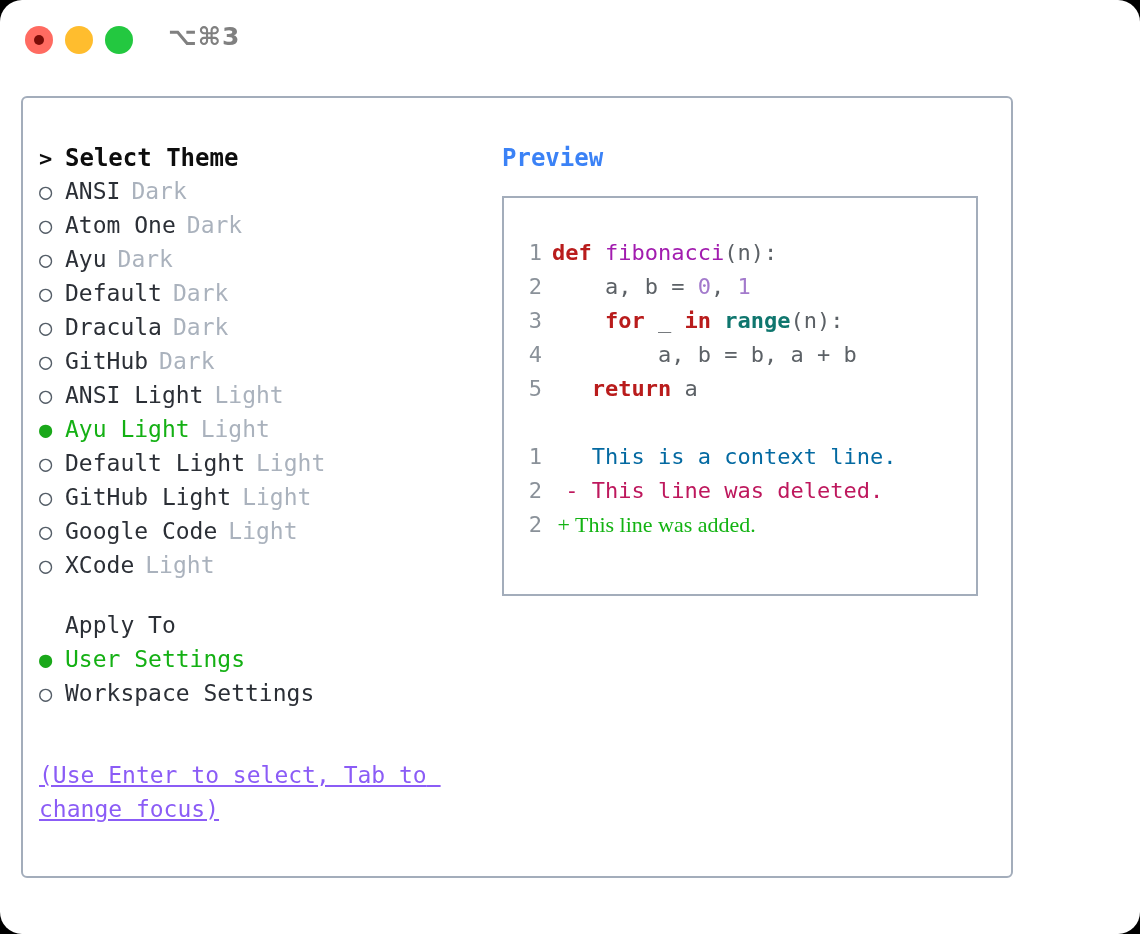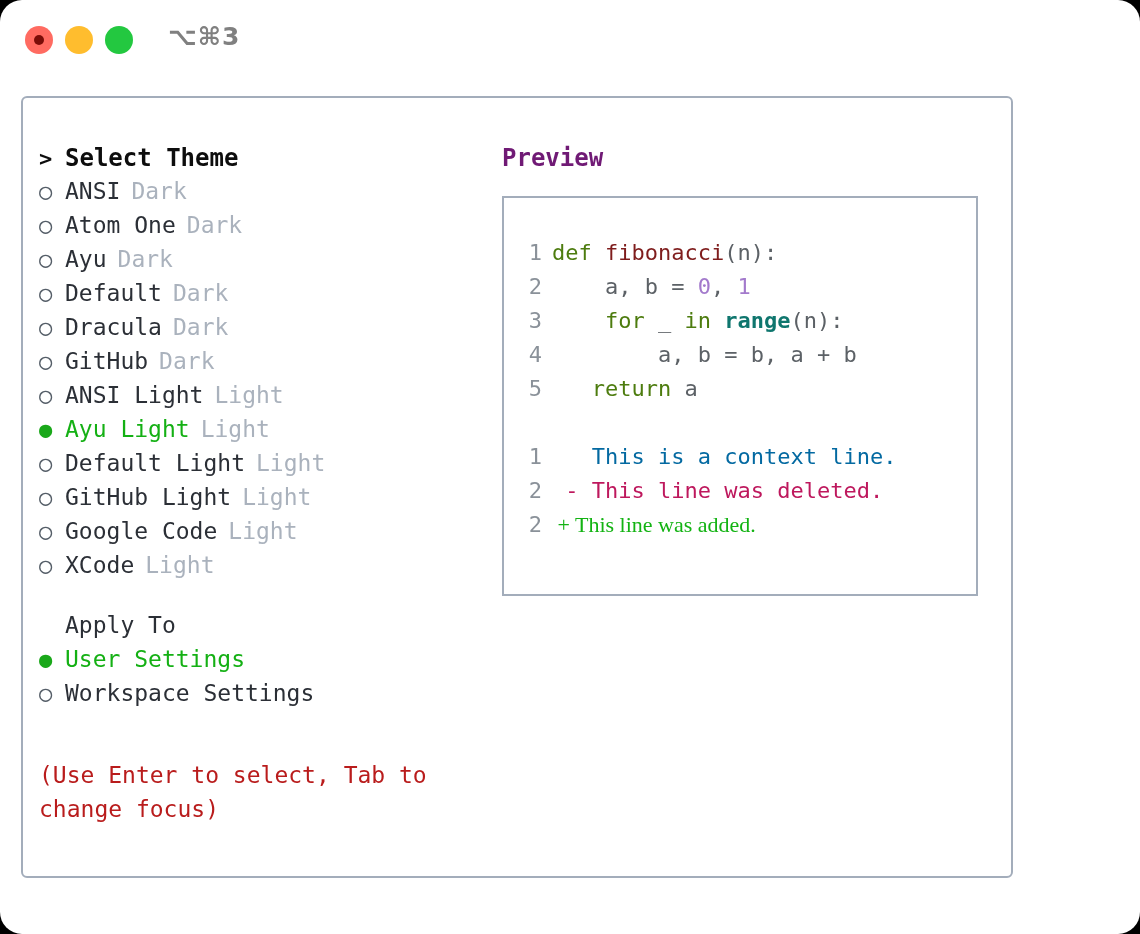--- a/index.html
+++ b/index.html
@@ -118,35 +118,36 @@
     color: #2b2f36;
   }
 
   #hint {
     position: absolute;
     left: 16px;
     top: 660px;
     width: 410px;
     font-size: 23px;
     line-height: 34px;
-    color: #b91c1c;
+    color: #8b5cf6;
     white-space: pre-wrap;
+    text-decoration: underline;
   }
 
   
   #right-col {
     position: absolute;
     left: 479px;
     top: 46px;
     width: 480px;
   }
   #preview-label {
     font-size: 24px;
     font-weight: 700;
-    color: #701a75;
+    color: #3b82f6;
     white-space: pre;
   }
   #preview-box {
     position: absolute;
     left: 0;
     top: 52px;
     width: 476px;
     height: 400px;
     border: 2px solid #a3adbb;
     box-sizing: border-box;
@@ -169,22 +170,22 @@
     display: inline-block;
     width: 26px;
     flex: 0 0 26px;
     text-align: right;
     margin-right: 10px;
     color: #8a9199;
   }
   .lnum.blank { color: transparent; }
   .ctext { white-space: pre; }
 
-  .tok-kw   { color: #4d7c0f; }
-  .tok-fn   { color: #7f1d1d; }
+  .tok-kw   { color: #b91c1c; font-weight: bold; }
+  .tok-fn   { color: #a21caf; }
   .tok-num  { color: #a37acc; }
   .tok-call { color: #0f766e; font-weight: bold; }
   .tok-plain{ color: #5c6166; }
   .tok-ctx  { color: #0369a1; }
   .tok-del  { color: #be185d; }
   .tok-add  { color: #13b313; font-family: Liberation Serif, serif; }
 </style>
 </head>
 <body>
 

